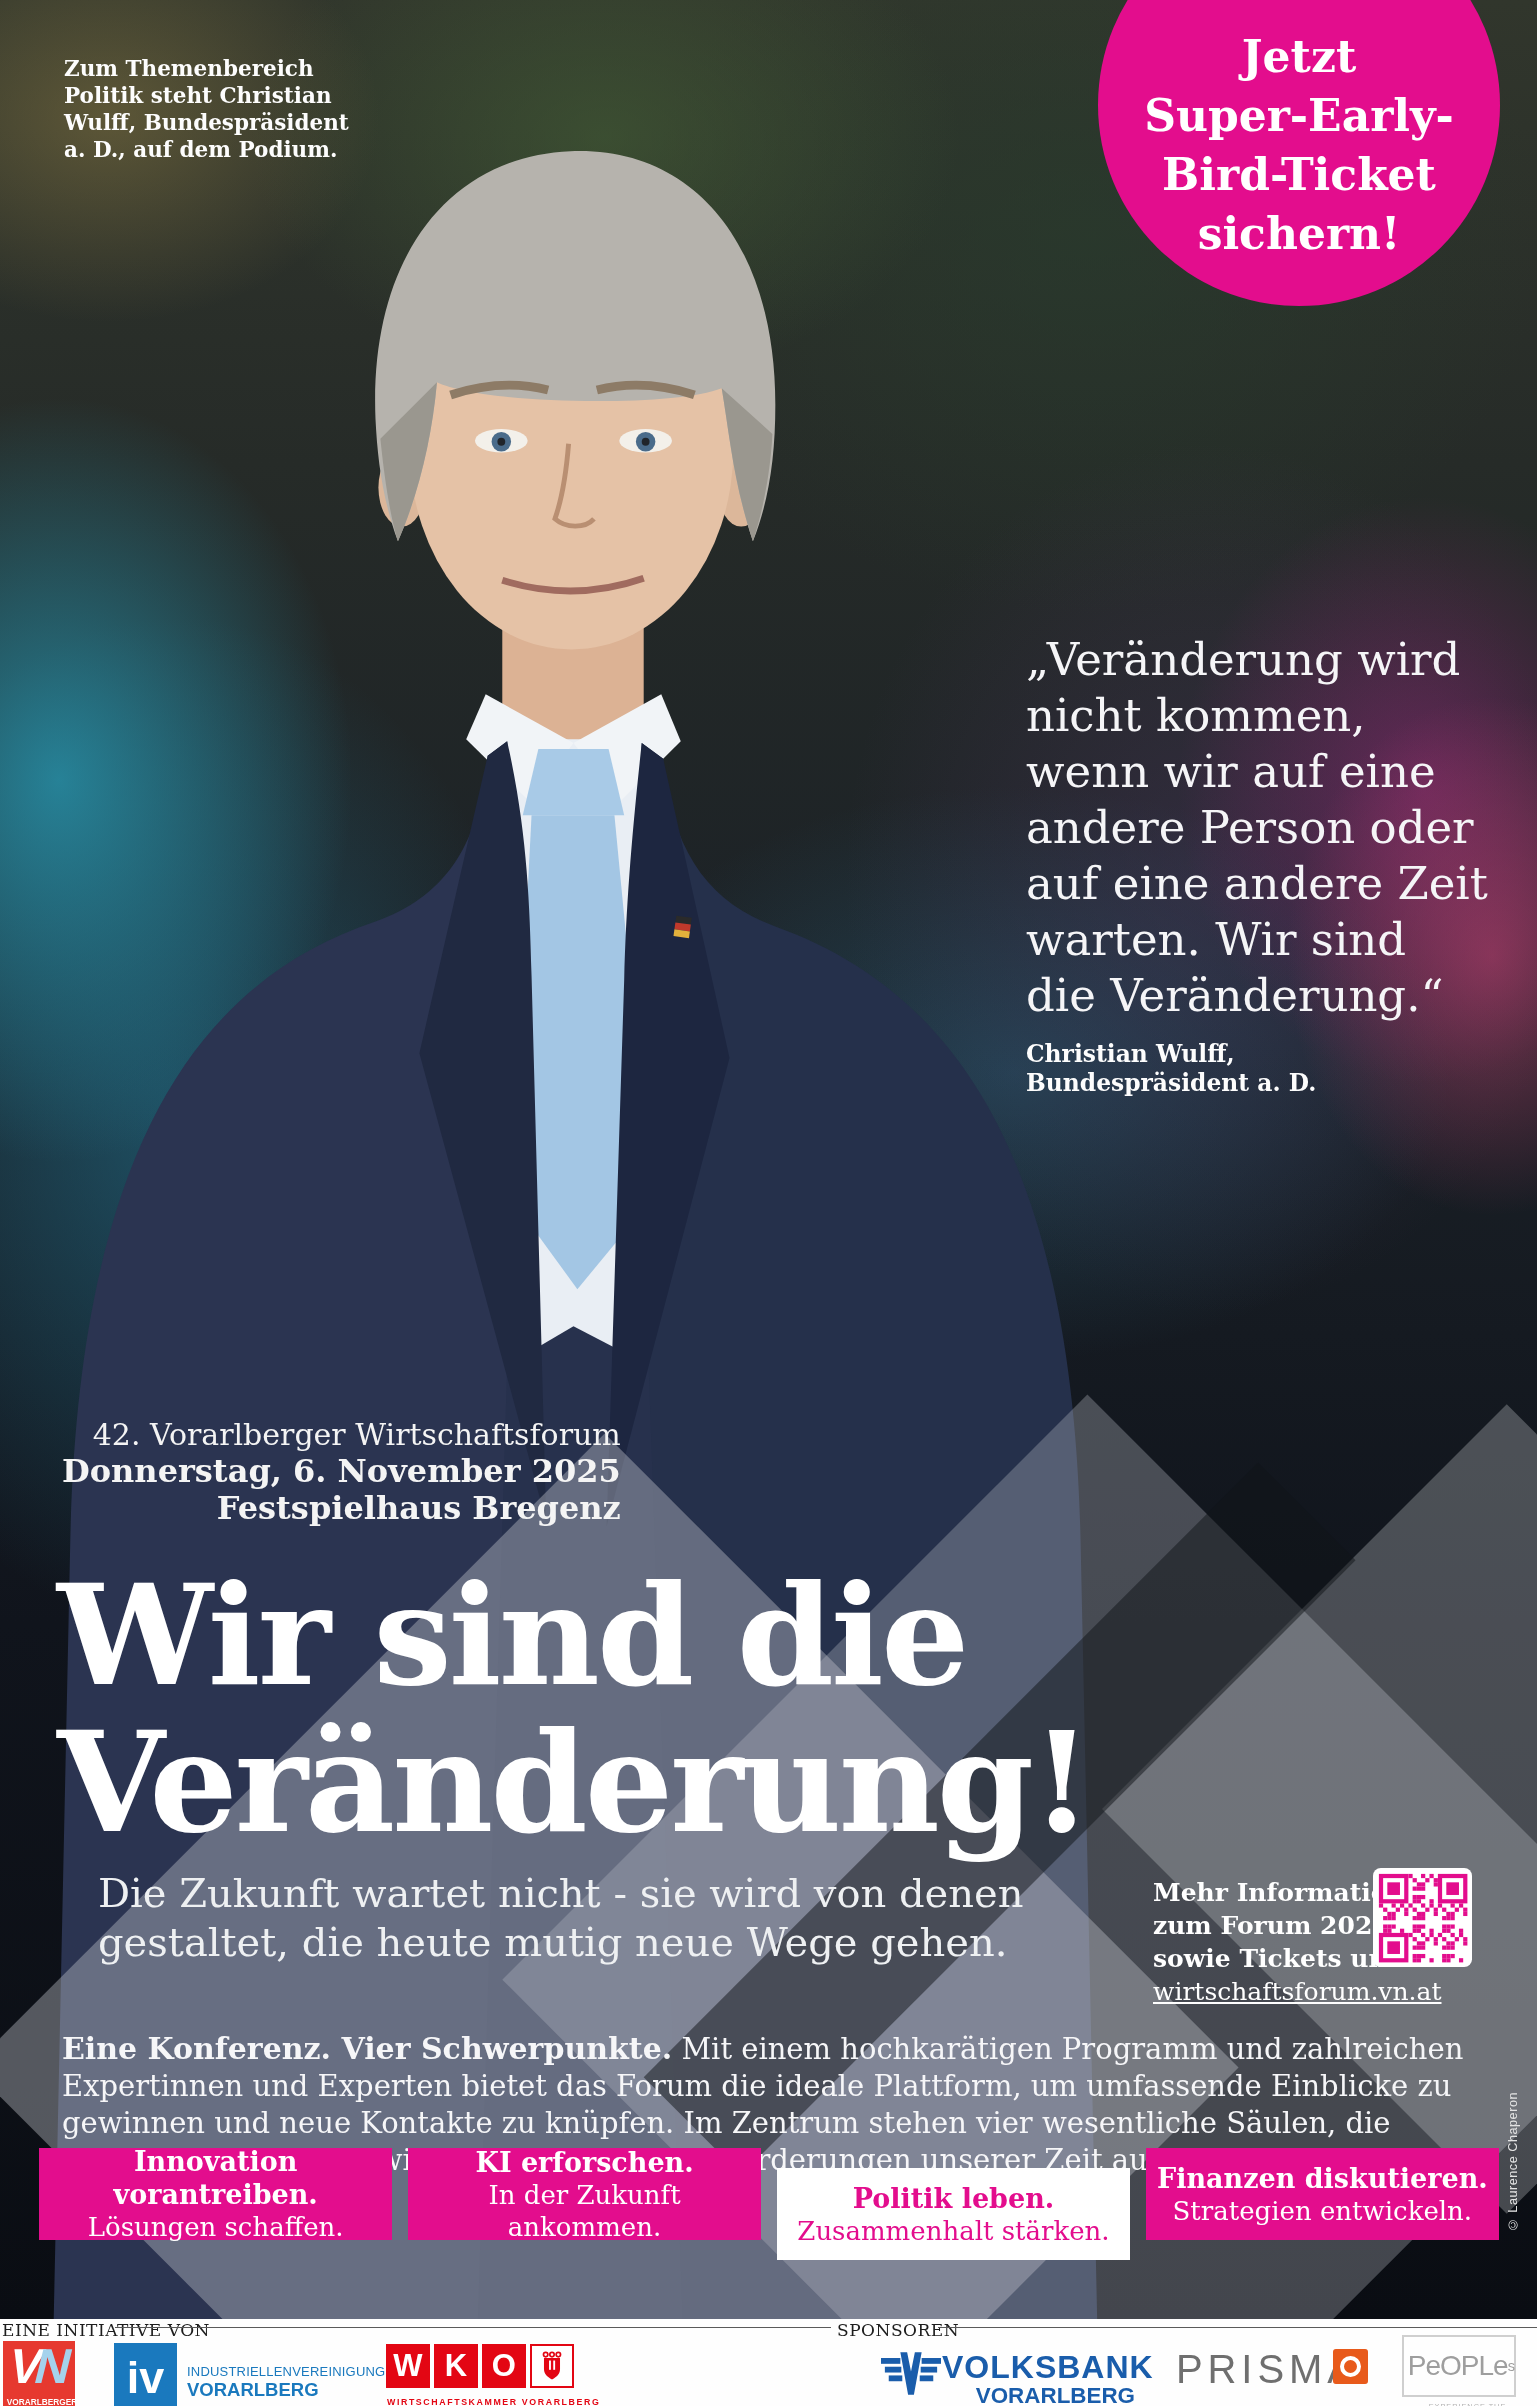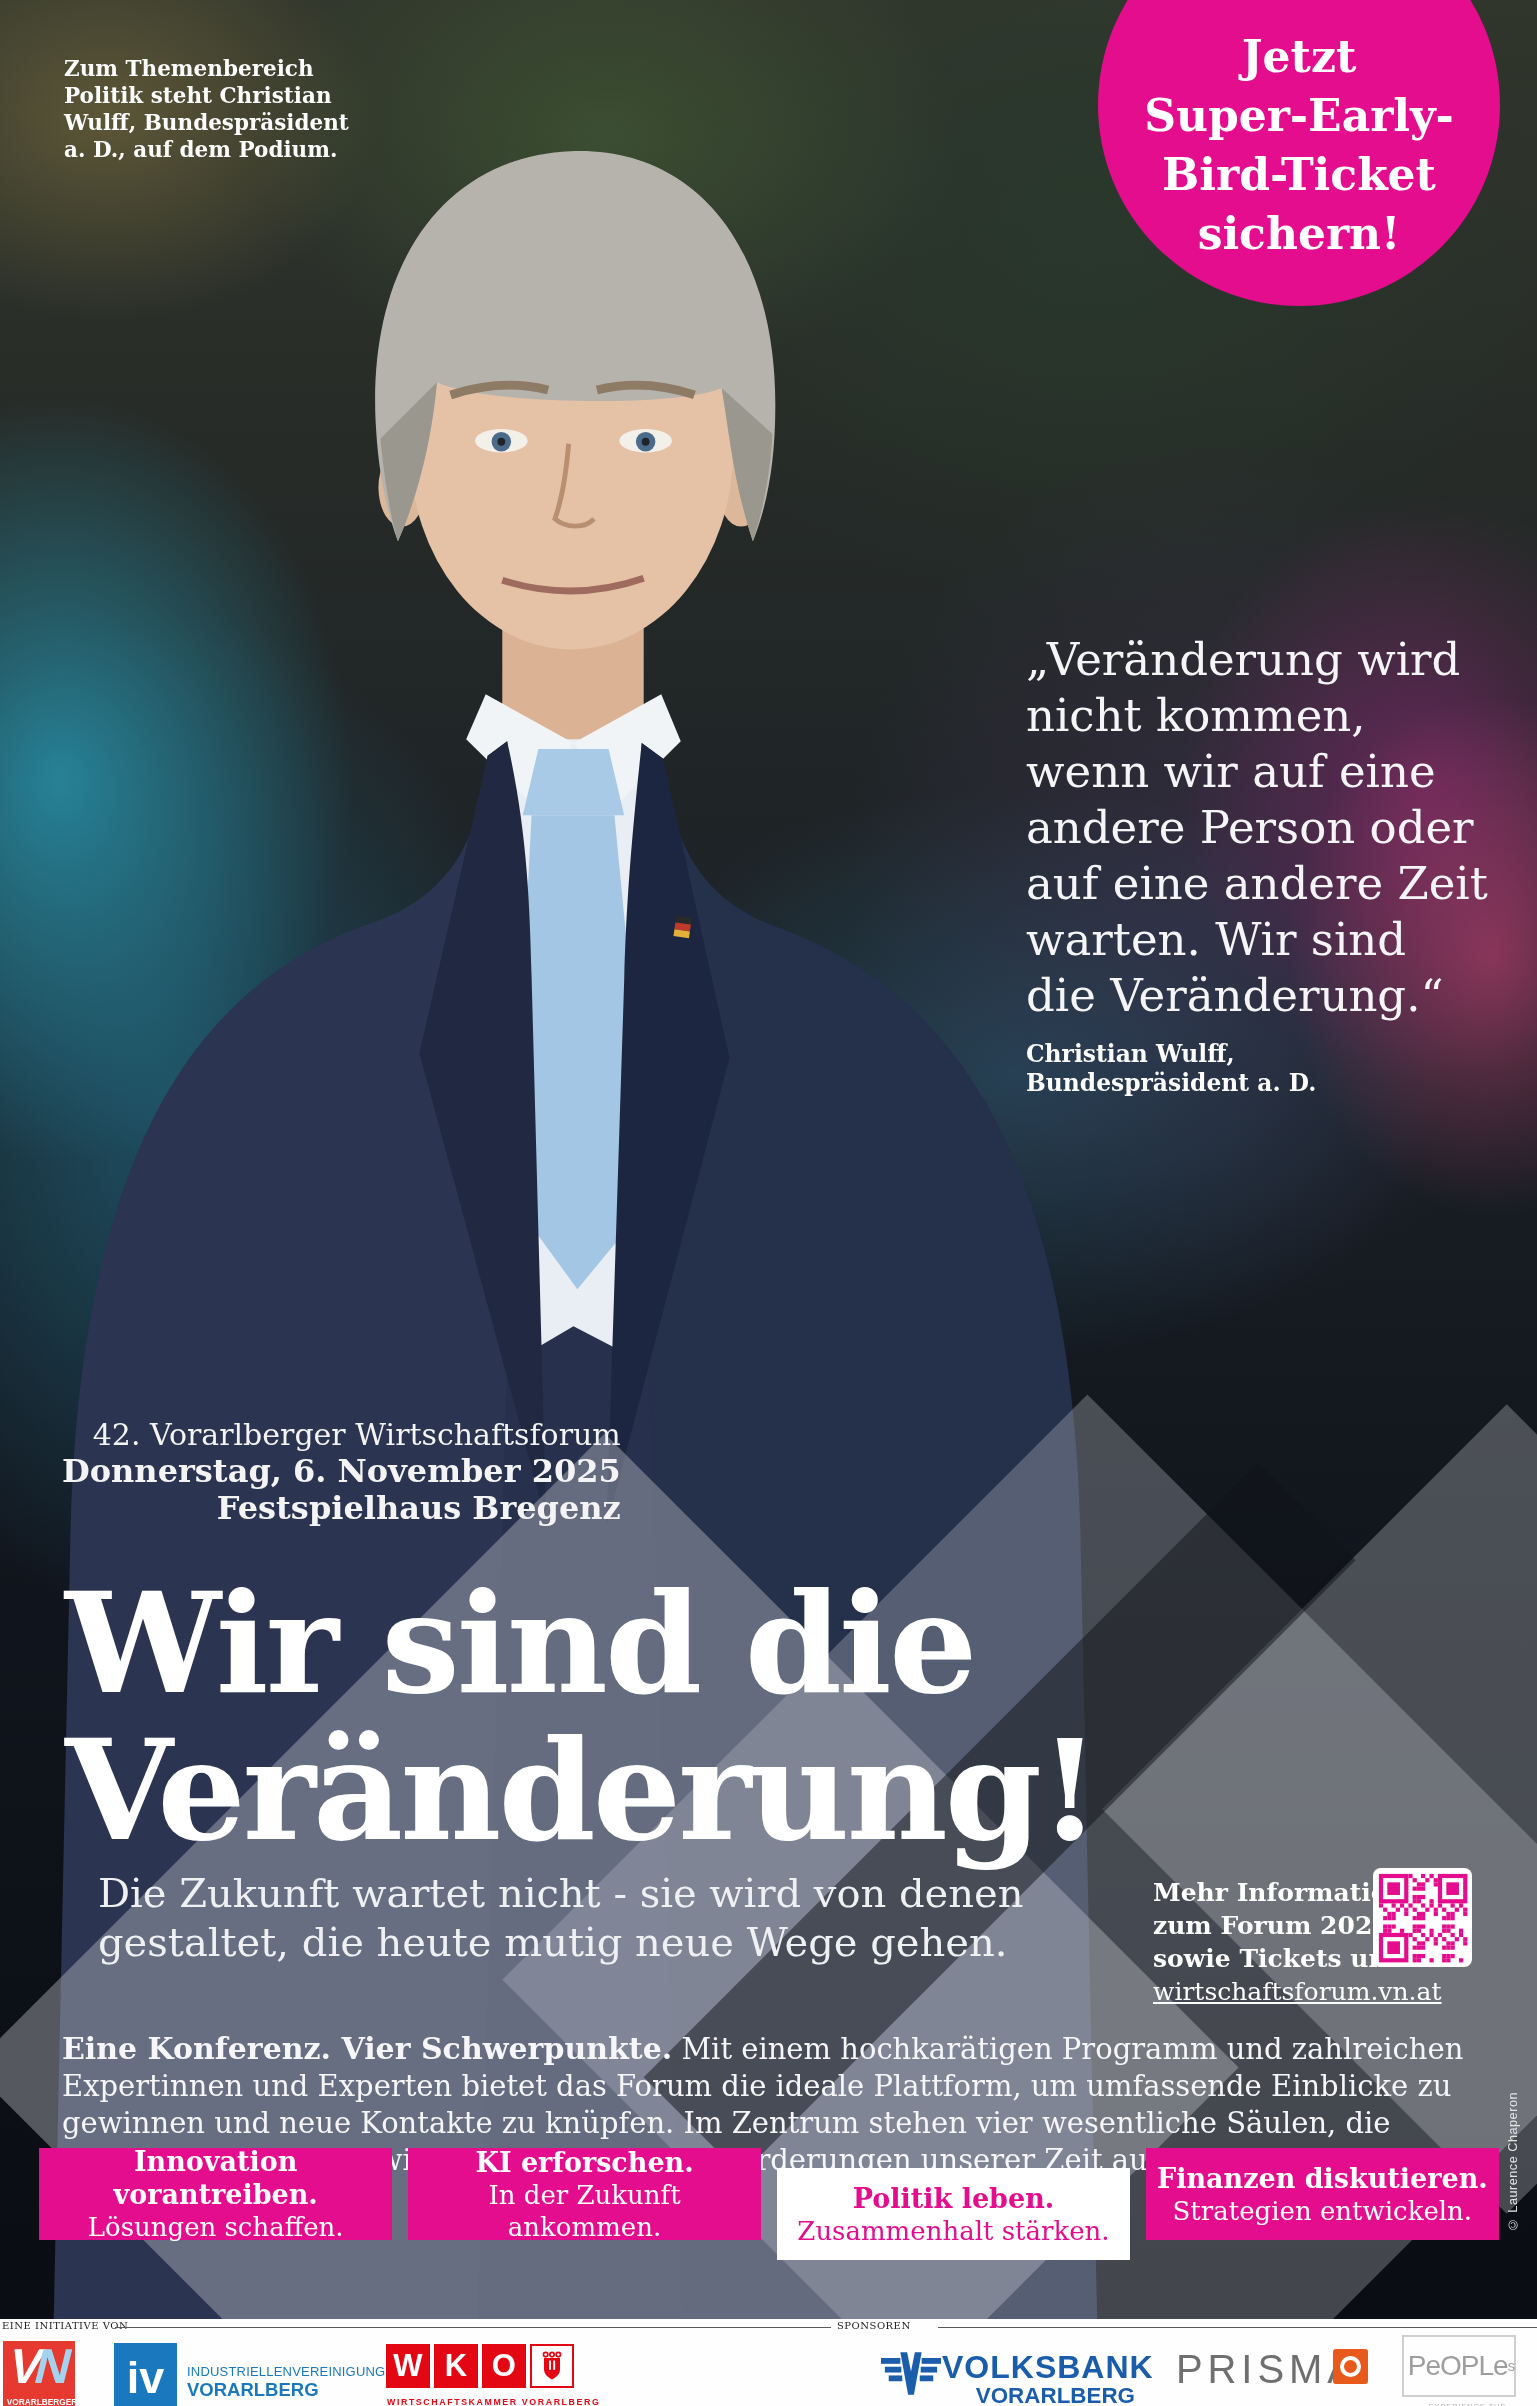--- a/index.html
+++ b/index.html
@@ -22,21 +22,21 @@
   .person,.watermark{position:absolute;left:0;top:0;}
   
   .caption{left:64px;top:55px;font-weight:bold;font-size:21.5px;line-height:27px;color:#fdfdfd;}
   .badge{left:1098px;top:-96px;width:402px;height:402px;border-radius:50%;background:#e30d8d;
          text-align:center;font-weight:bold;font-size:44px;line-height:59px;color:#fff;
          box-sizing:border-box;padding-top:123px;}
   .quote{left:1026px;top:632px;font-size:45px;line-height:56px;color:#f5f5f7;}
   .attribution{left:1026px;top:1040px;font-weight:bold;font-size:23.4px;line-height:29px;color:#fdfdfd;}
   .event{left:62px;top:1416px;color:#f4f4f4;font-size:30px;line-height:37px;text-align:right;}
   .event .bold{font-weight:bold;font-size:32px;}
-  .headline{left:53px;top:1558px;margin:12px;font-weight:bold;font-size:139px;line-height:147px;
+  .headline{left:53px;top:1558px;margin:4px;font-weight:bold;font-size:139px;line-height:147px;
             letter-spacing:-2.9px;color:#ffffff;}
   .subheadline{left:62px;top:1869px;font-size:40px;line-height:49px;color:#eef0f2;padding-left:36px;}
   .infobox{left:1153px;top:1876px;font-size:25px;line-height:33px;color:#fff;font-weight:bold;}
   .infobox a{display:block;color:#fff;font-weight:normal;text-decoration:underline;cursor:pointer;}
   .qr{left:1373px;top:1868px;width:99px;height:99px;background:#fff;border-radius:7.8px;
       display:flex;align-items:center;justify-content:center;}
   .intro{left:62px;top:2030px;width:1443px;margin:0;font-size:29px;line-height:37px;color:#f6f6f8;}
   .intro strong{font-size:30px;}
   
   .pillars{left:39px;top:2148px;width:1460px;display:grid;grid-template-columns:repeat(4,1fr);gap:15.6px;}
@@ -44,21 +44,21 @@
           text-align:center;}
   .pillar.pink{background:#e30d8d;color:#fff;}
   .pillar.white{background:#ffffff;color:#e30d8d;margin-top:20px;}
   .pillar .pt{font-weight:bold;font-size:27px;line-height:33px;}
   .pillar .ps{font-size:26px;line-height:32px;}
   .credit{left:1506px;top:2092px;writing-mode:vertical-rl;transform:rotate(180deg);
           font-family:"Liberation Sans","DejaVu Sans",sans-serif;font-size:12.7px;color:#e3e3e3;
           letter-spacing:0.5px;}
   
   footer{position:absolute;left:0;top:2319px;width:1538px;height:88px;background:#fefefe;}
-  footer .flabel{position:absolute;top:1px;font-size:10px;color:#1d1d1d;letter-spacing:0.5px;}
+  footer .flabel{position:absolute;top:1px;font-size:17px;color:#1d1d1d;letter-spacing:0.5px;}
   footer .l1{left:2px;} footer .l2{left:837px;}
   footer .fline{position:absolute;top:7.8px;border-top:1.5px solid #5a5a5a;}
   footer .fl1{left:115px;width:716px;} footer .fl2{left:938px;width:600px;}
   .sans{font-family:"Liberation Sans","DejaVu Sans",sans-serif;}
   .vn{position:absolute;left:2.9px;top:22.4px;width:72px;height:94px;background:#e6392f;overflow:hidden;}
   .vn .v,.vn .n{position:absolute;top:-3.9px;font-weight:bold;font-size:49px;transform:skewX(-14deg);}
   .vn .v{left:6.8px;color:#fff;} .vn .n{left:33px;color:#a5d2ec;}
   .vn .sub{position:absolute;left:3.9px;top:57px;color:#fff;font-weight:bold;font-size:8.3px;line-height:9.8px;}
   .iv-sq{position:absolute;left:114px;top:24.4px;width:63px;height:65px;background:#1a79be;color:#fff;
          font-weight:bold;font-size:45px;text-align:center;line-height:70px;}

